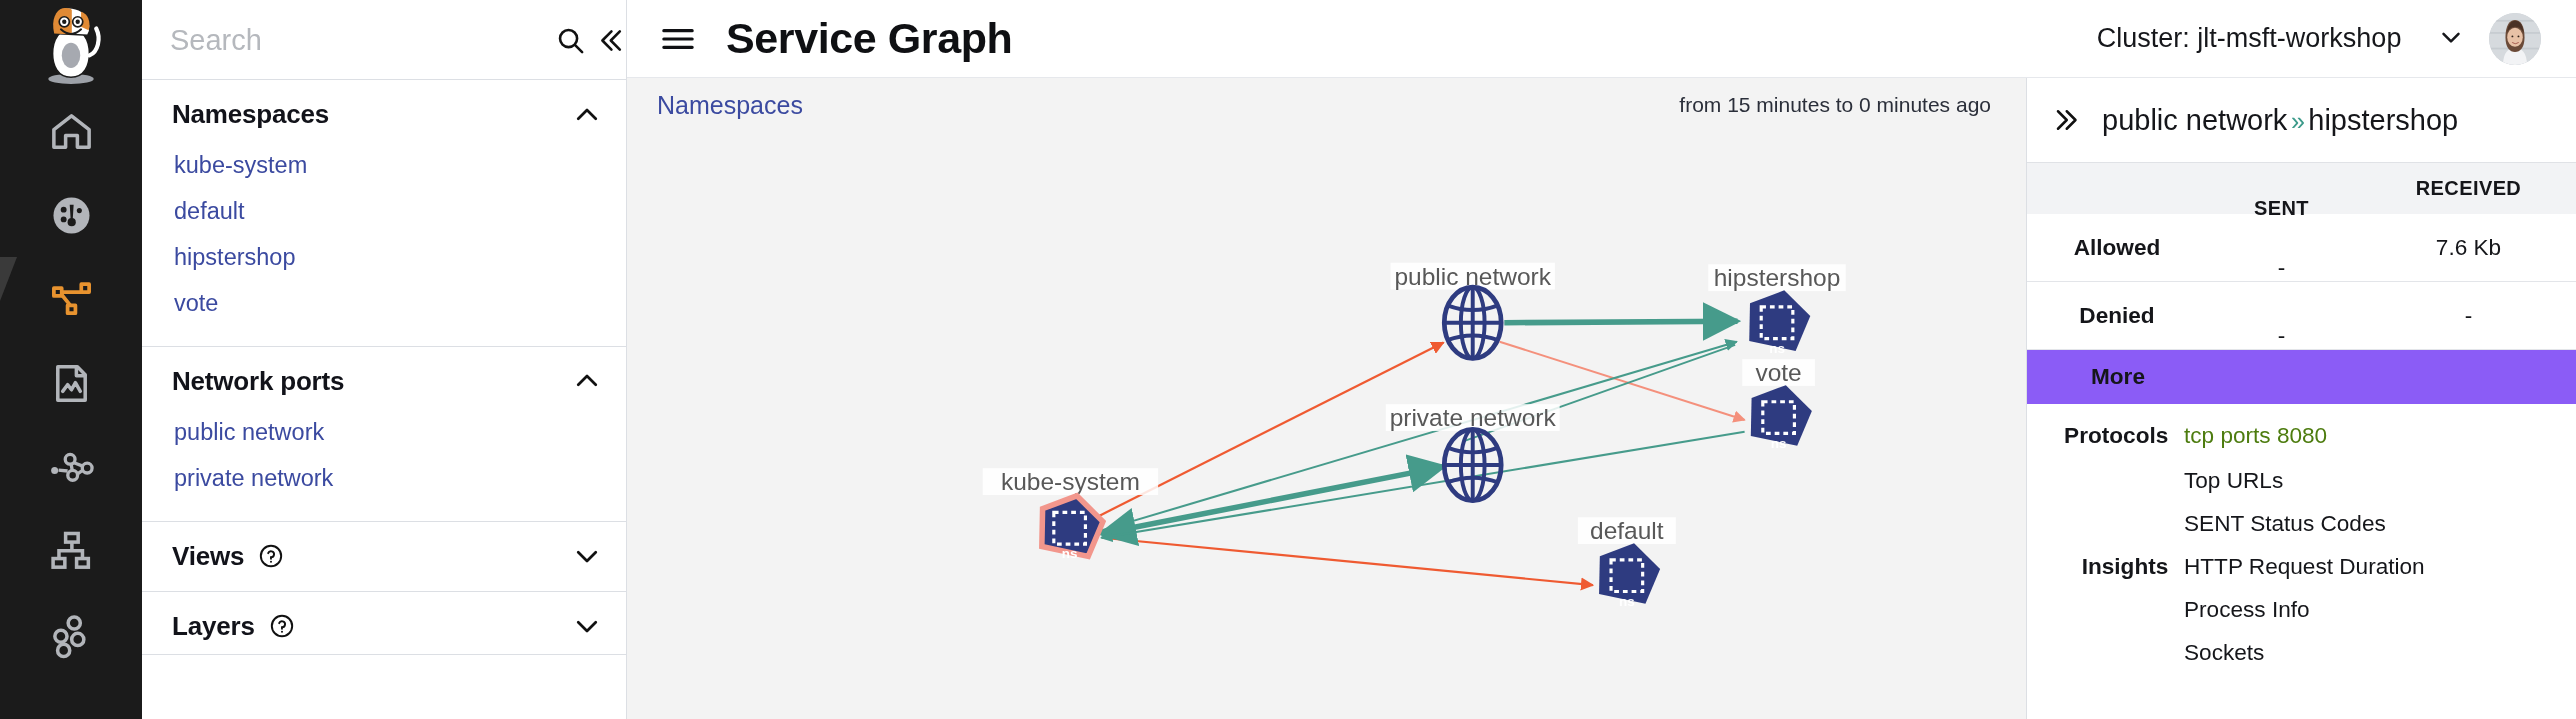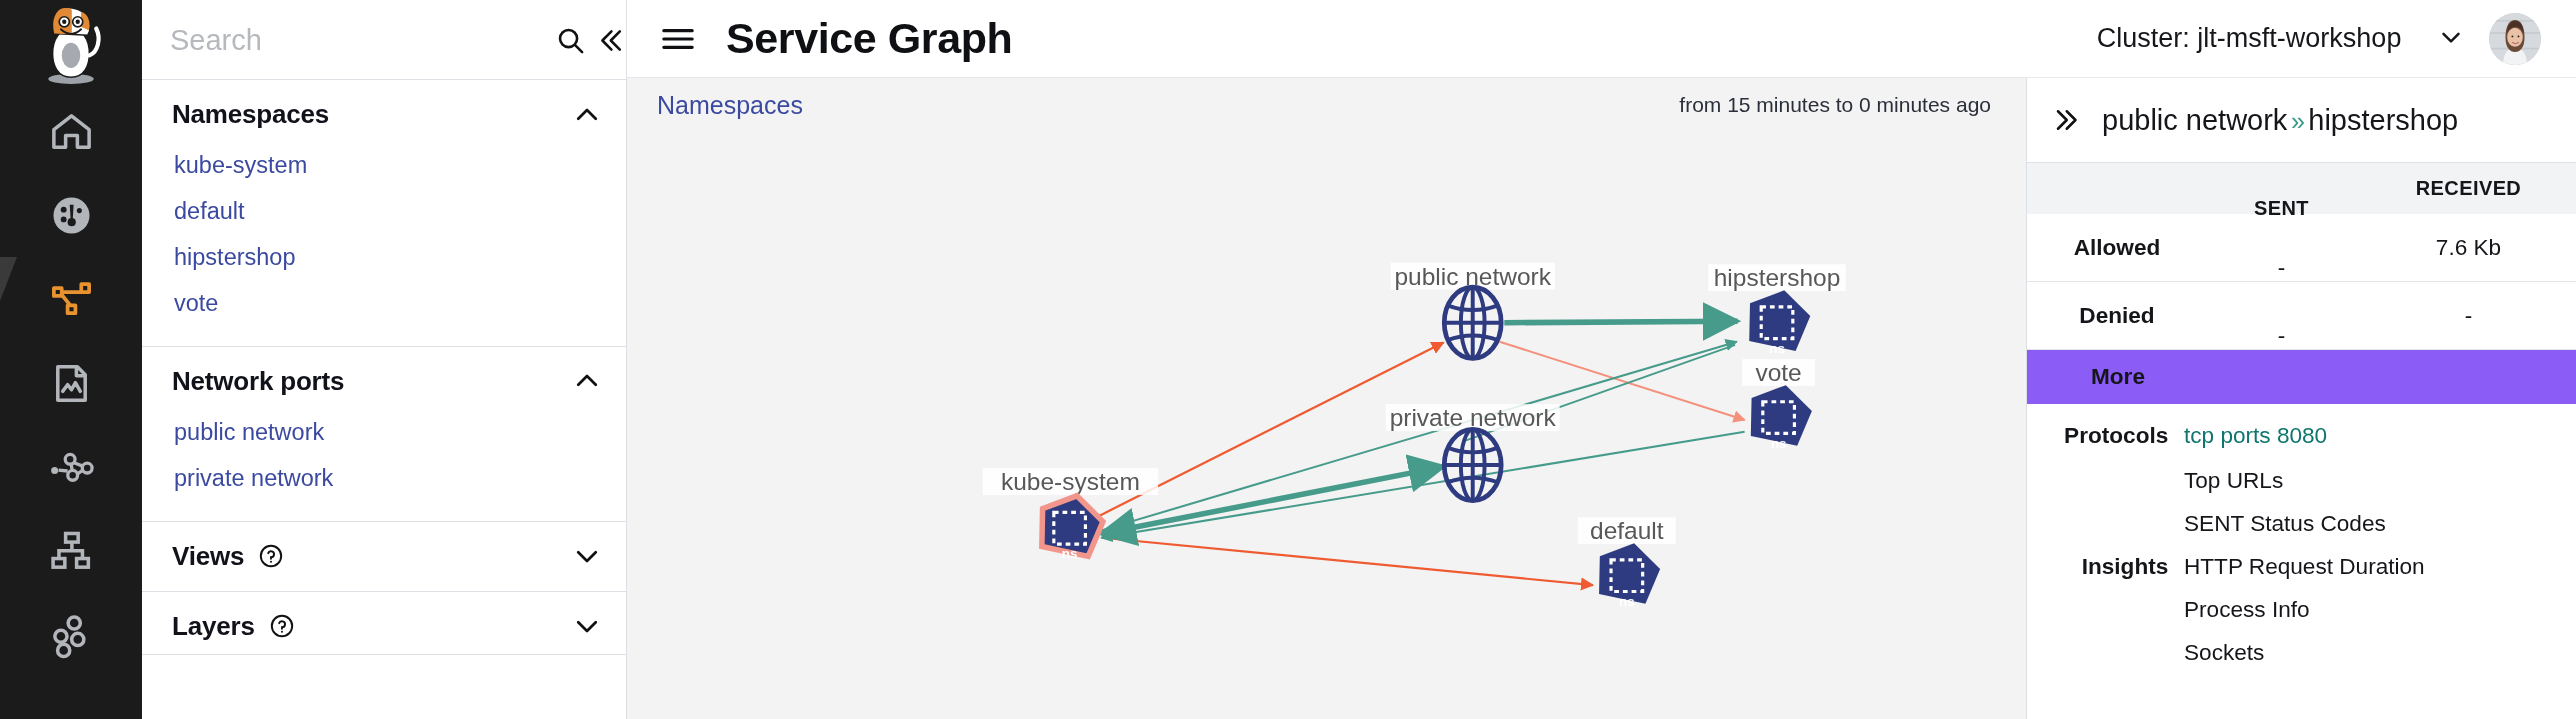--- a/index.html
+++ b/index.html
@@ -142,21 +142,21 @@
   .td { font-size: 22.6px; color: #15161a; }
   .more-bar {
     height: 54px; background: #8b5cf6; display: flex; align-items: center;
     padding-left: 64px; font-size: 22.6px; font-weight: bold; color: #15161a;
   }
   .kv { display: flex; padding: 19px 0 0 0; align-items: center; }
   .kv-key {
     width: 157px; text-align: right; padding-right: 15.7px;
     font-size: 22.6px; font-weight: bold; color: #15161a;
   }
-  .kv-val { font-size: 22.6px; color: #0f766e; }
+  .kv-val { font-size: 22.6px; color: #4d7c0f; }
   .kv-list { display: flex; flex-direction: column; gap: 17px; }
   .kv-list span { font-size: 22.6px; color: #15161a; cursor: pointer; }
 </style>
 </head>
 <body>
 
 <div class="app">
 
   <nav class="rail">
     <svg class="rail-logo" viewBox="0 0 100 100">

